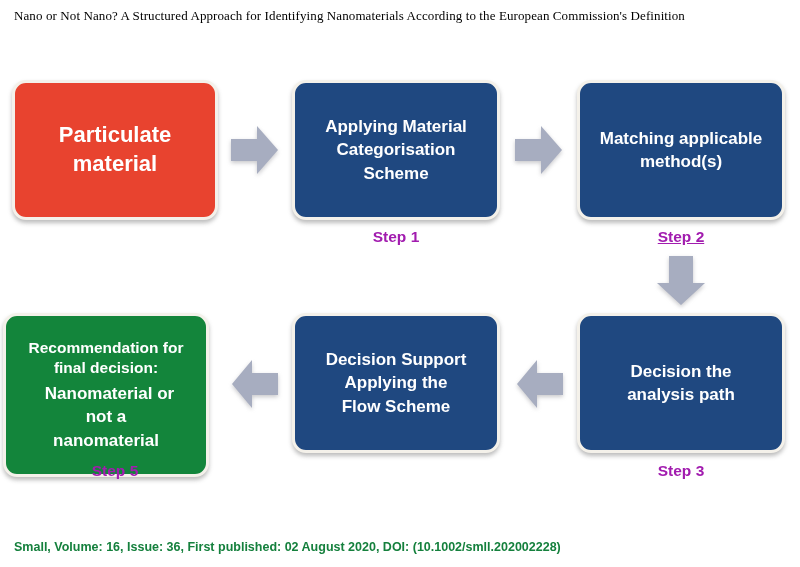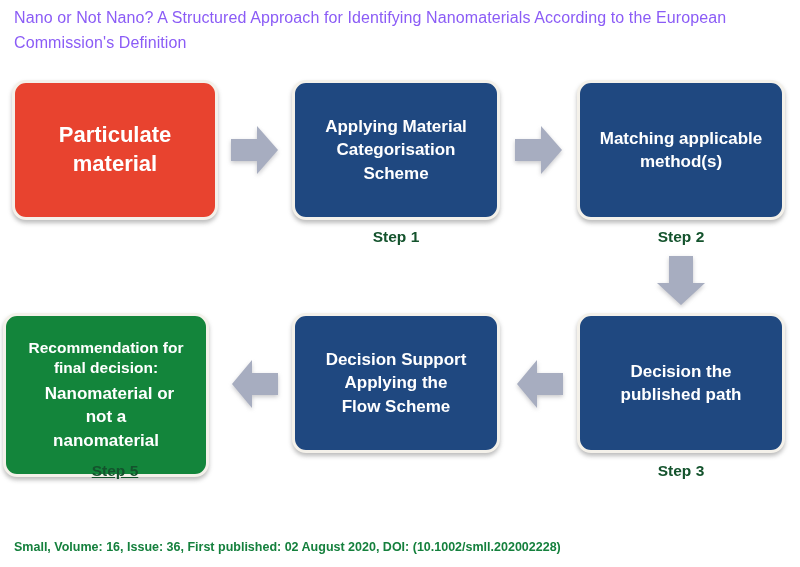--- a/index.html
+++ b/index.html
@@ -20,24 +20,24 @@
     width: 800px;
     height: 567px;
   }
 
   
   .fig-title {
     position: absolute;
     left: 14px;
     top: 6px;
     width: 770px;
-    font-size: 16px;
+    font-size: 13px;
     line-height: 1.55;
-    color: #8b5cf6;
-    font-family: Liberation Sans, sans-serif;
+    color: #000000;
+    font-family: Liberation Serif, serif;
     letter-spacing: 0.1px;
   }
 
   
   .node {
     position: absolute;
     border-radius: 14px;
     box-sizing: border-box;
     display: flex;
     flex-direction: column;
@@ -70,26 +70,26 @@
   .node-text-md { font-size: 17px; line-height: 1.38; }
   .node-text-sm { font-size: 15.5px; line-height: 1.3; }
 
   
   .step-caption {
     position: absolute;
     width: 208px;
     text-align: center;
     font-size: 15.5px;
     font-weight: bold;
-    color: #14532d;
+    color: #a21caf;
     font-family: "Liberation Sans", sans-serif;
   }
   #caption-step1 { left: 292px; top: 228px; }
-  #caption-step2 { left: 577px; top: 228px; }
-  #caption-step5 { left: 12px;  top: 462px; width: 206px; text-decoration: underline; }
+  #caption-step2 { left: 577px; top: 228px; text-decoration: underline; }
+  #caption-step5 { left: 12px;  top: 462px; width: 206px; }
   #caption-step4 { left: 292px; top: 462px; }
   #caption-step3 { left: 577px; top: 462px; }
 
   
   .arrow {
     position: absolute;
     filter: drop-shadow(0 2px 2px rgba(100,100,110,0.35));
   }
   #arrow-1 { left: 231px; top: 124px; width: 48px; height: 52px; }
   #arrow-2 { left: 515px; top: 124px; width: 48px; height: 52px; }
@@ -164,19 +164,19 @@
     <span class="line node-text-md">Applying the</span>
     <span class="line node-text-md">Flow Scheme</span>
   </div>
 
   <svg class="arrow" id="arrow-4" viewBox="0 0 48 52">
     <path d="M47,15 L21,15 L21,2 L1,26 L21,50 L21,37 L47,37 Z" fill="#a7adc0"></path>
   </svg>
 
   <div class="node node-blue" id="node-step3">
     <span class="line node-text-md">Decision the</span>
-    <span class="line node-text-md">published path</span>
+    <span class="line node-text-md">analysis path</span>
   </div>
   <div class="step-caption" id="caption-step3">Step 3</div>
 
   <div class="citation">Small, Volume: 16, Issue: 36, First published: 02 August 2020, DOI: (10.1002/smll.202002228)</div>
 
 </div>
 
 </body></html>

